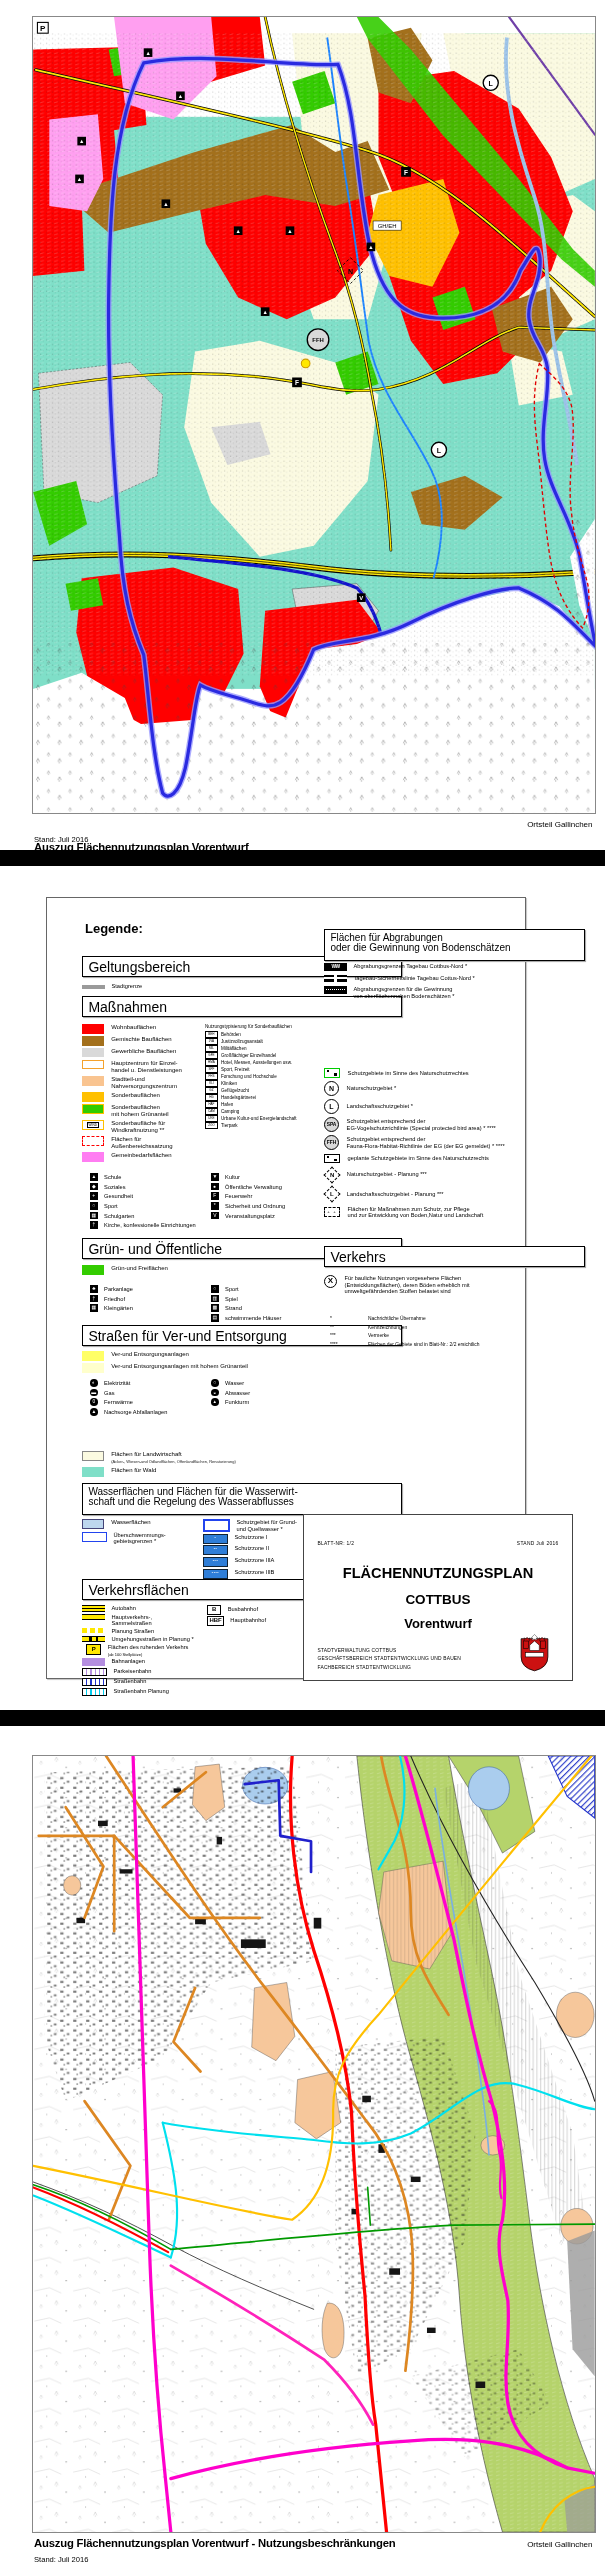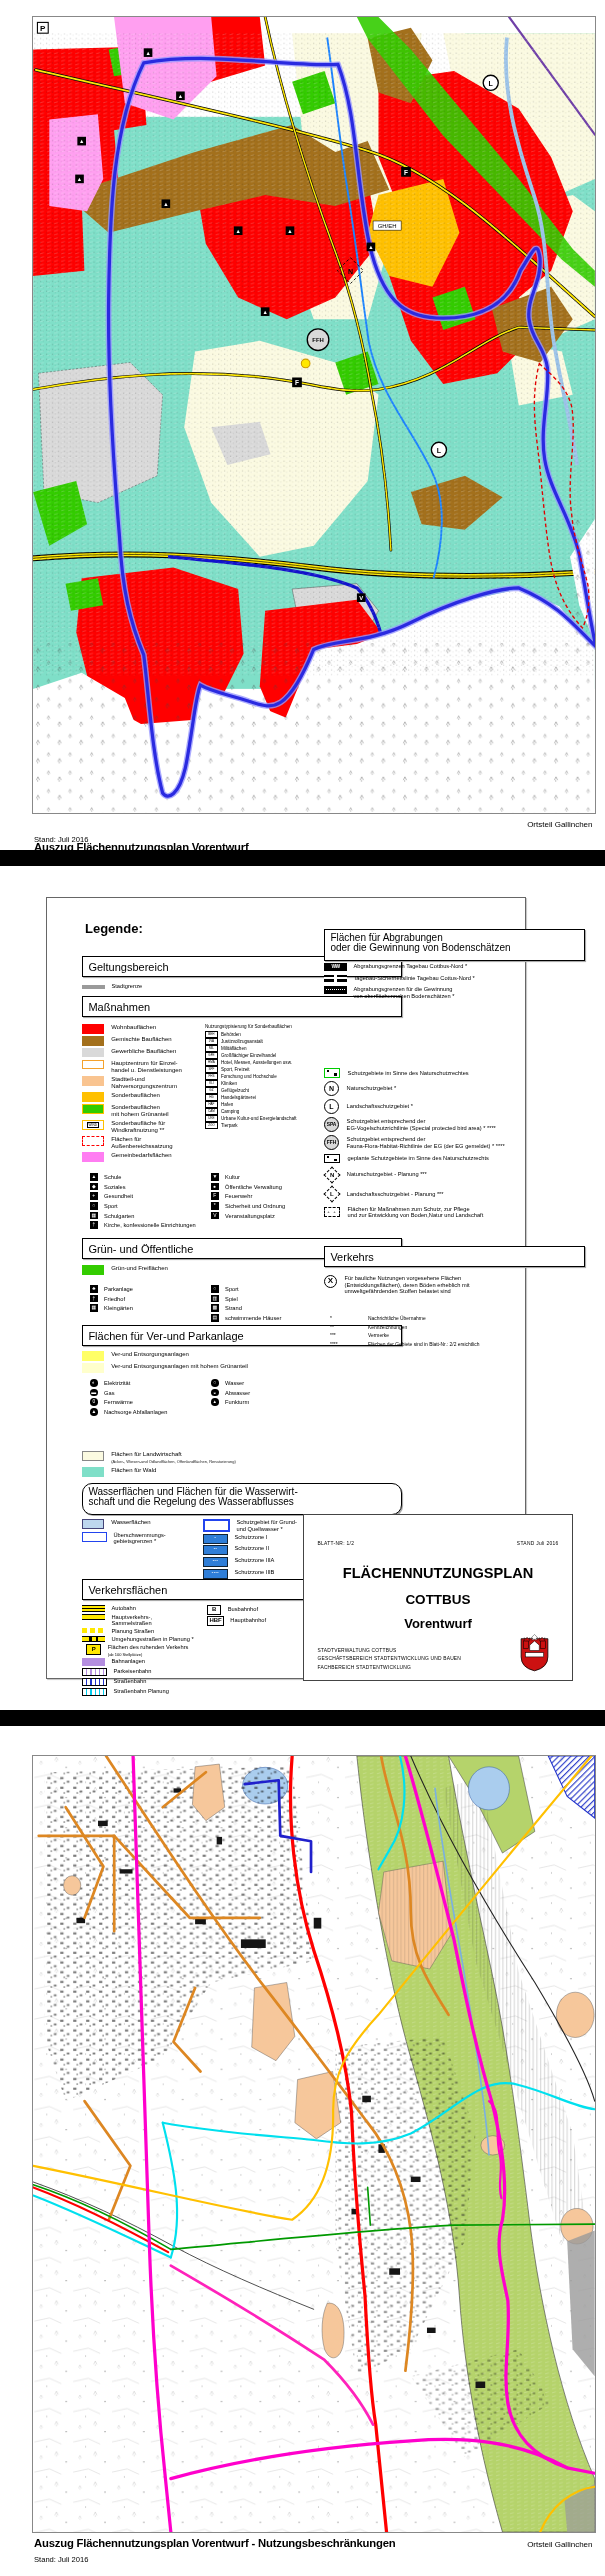--- a/index.html
+++ b/index.html
@@ -9,21 +9,21 @@
   .map-title{position:absolute;left:34px;font-weight:bold;font-size:11.3px;letter-spacing:-0.2px;}
   .map-stand{position:absolute;left:34px;font-size:7.6px;}
   .map-ortsteil{position:absolute;right:13.5px;font-size:8px;}
   .sepbar{position:absolute;left:0;width:606px;height:16px;background:#000;}
   .mapframe{position:absolute;left:32px;width:562px;border:0.5px solid #888;background:#fff;box-sizing:content-box;}
   
   .sheet{position:absolute;left:46px;top:897px;width:480px;height:782px;background:#fff;
          border:0.5px solid #666;box-shadow:1.1px 1.1px 0 #c8c8c8;box-sizing:border-box;font-size:6px;padding-left:6px;}
   .legend-h{position:absolute;left:38px;top:23px;font-size:13px;font-weight:bold;}
   .secbox{position:absolute;border:1.1px solid #000;background:#fff;box-shadow:1.1px 1.1px 0 #aaa;
-          display:flex;align-items:center;padding-left:5.4px;font-size:11px;}
+          display:flex;align-items:center;padding-left:5.4px;font-size:14px;}
   .secbox.small{font-size:10px;line-height:9.2px;display:block;padding-top:2.7px;}
   .flow{position:absolute;}
   .srow{display:flex;gap:7.6px;margin-bottom:2.2px;align-items:flex-start;}
   .swatch{width:21.6px;height:9.7px;border:1.6px solid transparent;box-sizing:border-box;flex:none;
           display:flex;align-items:center;justify-content:center;}
   .swatch .code{font-size:3.2px;font-style:normal;border:0.5px solid #000;padding:0 0.5px;background:#fff;}
   .swatch .code:empty{display:none;}
   .slab b{display:block;font-weight:normal;font-size:6px;line-height:7px;white-space:nowrap;}
   .slab b:empty{display:none;}
   .irow{display:flex;gap:6.5px;align-items:center;height:9.7px;white-space:nowrap;font-size:5.7px;}
@@ -512,21 +512,21 @@
           <span>Strand</span>
         </div>
 
         <div class="irow">
           <span class="bico">▤</span>
           <span>schwimmende Häuser</span>
         </div>
 
     </div>
 
-    <div class="secbox" style="left:35px;top:427px;width:313px;height:19.4px;">Flächen für Ver-und Parkanlage</div>
+    <div class="secbox" style="left:35px;top:427px;width:313px;height:19.4px;">Straßen für Ver-und Entsorgung</div>
     <div class="flow" style="left:35px;top:453px;width:259px;">
 
         <div class="srow">
           <span class="swatch" style="background: rgb(255, 255, 102);"></span>
           <span class="slab">
             <b>Ver-und Entsorgungsanlagen</b>
           </span>
         </div>
 
         <div class="srow">
@@ -586,21 +586,21 @@
           <span class="subnote">(Acker-, Wiesen-und Ödlandflächen, Offenlandflächen, Renaturierung)</span></span>
       </div>
       <div class="srow" style="margin-top:3.2px;">
         <span class="swatch" style="background: rgb(127, 223, 200);"></span>
         <span class="slab">
             <b>Flächen für Wald</b>
           </span>
       </div>
     </div>
 
-    <div class="secbox small" style="left:35px;top:585px;width:313px;height:27px;border-radius:10px;">
+    <div class="secbox small" style="left:35px;top:585px;width:313px;height:27px;">
       <span class="hdr2">Wasserflächen und Flächen für die Wasserwirt-</span><br>
       <span class="hdr2">schaft und die Regelung des Wasserabflusses</span>
     </div>
     <div class="flow" style="left:35px;top:621px;width:119px;">
       <div class="srow">
           <span class="swatch" style="border: 0.5px solid rgb(68, 68, 119); background: rgb(189, 215, 238);"></span>
         <span class="slab">
             <b>Wasserflächen</b>
           </span>
         </div>

